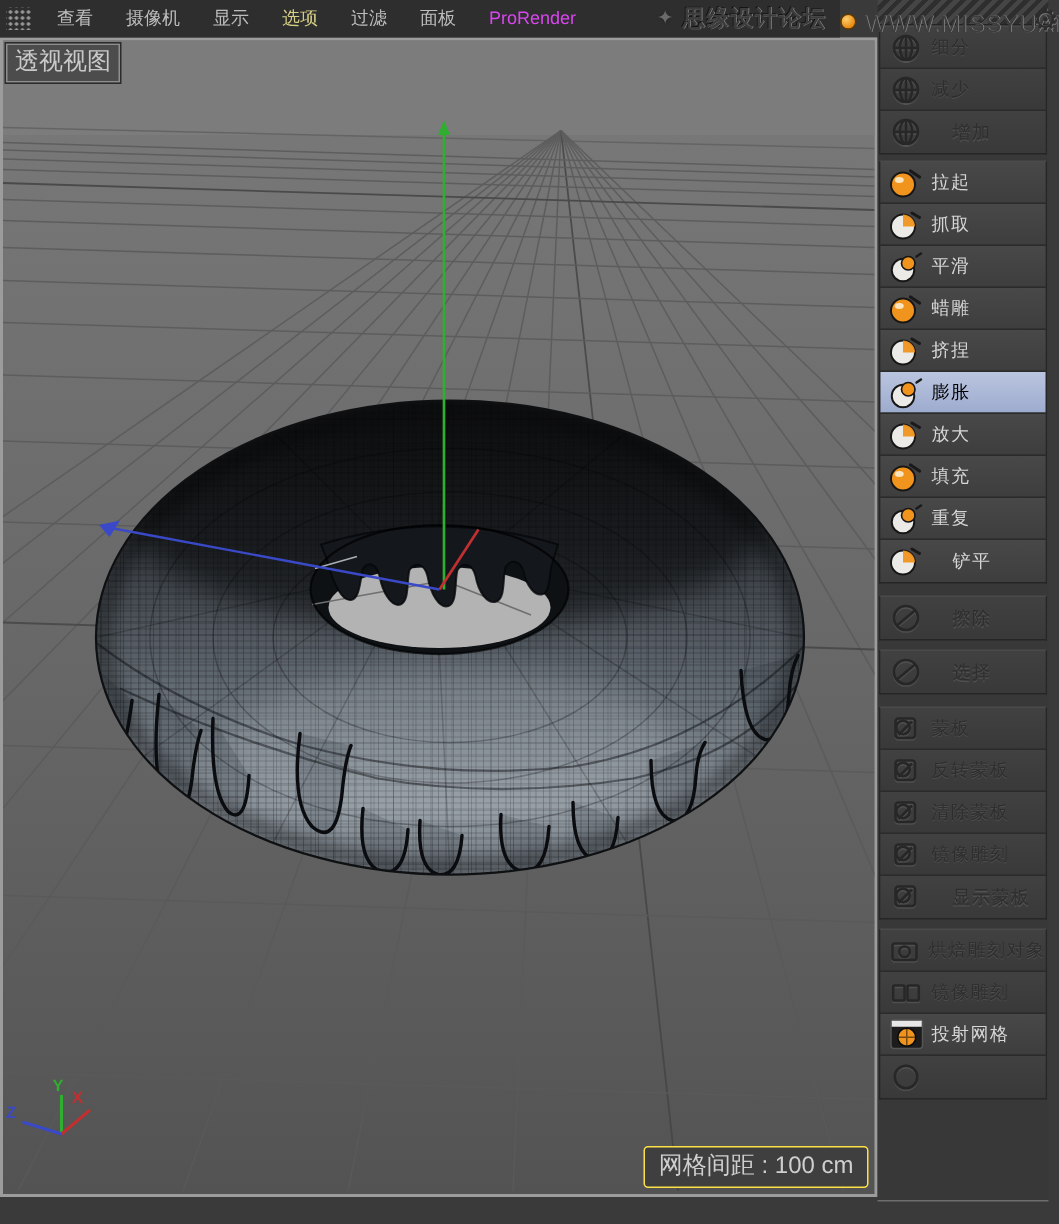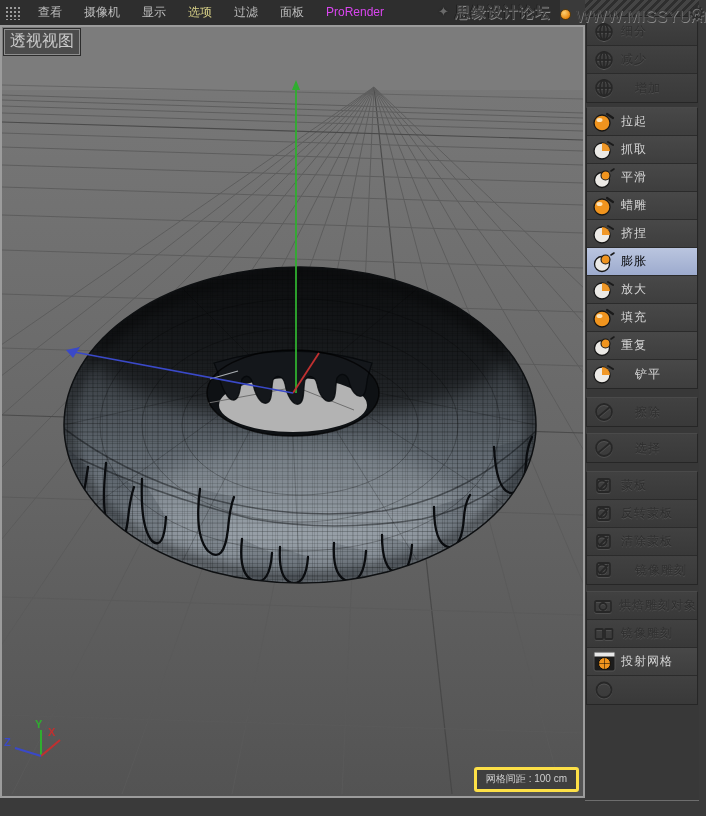--- a/index.html
+++ b/index.html
@@ -23,22 +23,22 @@
           background:radial-gradient(circle at 35% 30%, #ffcf6e, #e98a12 70%);border:1px solid #5a3a08;}
   .wm-url{position:absolute;left:576px;top:8px;font-size:16px;font-weight:normal;color:#3c3c3c;
           letter-spacing:0.5px;text-shadow:0.5px 0.5px 0 #8a8a8a;}
   .wm-gear{position:absolute;right:0px;top:1px;font-size:20px;color:#2c2c2c;text-shadow:0.5px 0.5px 0 #777;}
   
   .viewport{position:absolute;left:0px;top:25px;width:581px;height:769px;
             border:2px solid #9c9c9c;background:#6e6e6e;z-index:1;}
   .viewport svg.scene{display:block;}
   .vp-label{position:absolute;left:2px;top:2px;font-size:16px;color:#c9c9c9;background:#4c4c4c;
             border:1px solid #8e8e8e;outline:1px solid #2c2c2c;padding:1px 5px 2px 5px;z-index:10;}
-  .grid-badge{position:absolute;right:4px;bottom:4px;font-size:10px;color:#cfcfcf;background:#3f3f3f;
-              border:3px solid #fde047;border-radius:3px;padding:2px 9px 3px 9px;z-index:10;}
+  .grid-badge{position:absolute;right:4px;bottom:4px;font-size:16px;color:#cfcfcf;background:#3f3f3f;
+              border:1px solid #fde047;border-radius:3px;padding:2px 9px 3px 9px;z-index:10;}
   .axis-gizmo{position:absolute;left:0;bottom:18px;width:90px;height:60px;z-index:10;}
   .ax-lbl{position:absolute;font-size:11px;font-weight:bold;}
   .ax-y{left:33px;top:0px;color:#2fae2f;}
   .ax-x{left:46px;top:8px;color:#c03030;}
   .ax-z{left:2px;top:18px;color:#3a49c8;}
   
   .sidebar{position:absolute;left:585px;top:0;width:114px;height:800px;background:#383838;
            border-bottom:1px solid #6e6e6e;z-index:20;overflow:hidden;}
   .sidebar-stripes{height:16px;background:repeating-linear-gradient(135deg,#454545 0 3px,#2e2e2e 3px 6px);
                    border-bottom:1px solid #252525;}
@@ -498,20 +498,37 @@
               </g>
               <g stroke="#272727">
                 <rect x="4" y="4" width="13" height="13" rx="2"></rect>
                 <circle cx="9" cy="10" r="4.5"></circle>
                 <line x1="6" y1="15" x2="15" y2="6"></line>
               </g>
             </svg>
           </span>
           <span class="lb">镜像雕刻</span>
         </div>
+        <div class="srow off">
+          <span class="ic">
+            <svg width="22" height="22" viewBox="0 0 22 22" fill="none" stroke-width="1.8">
+      <g stroke="rgba(255,255,255,0.10)" transform="translate(0,1)">
+                <rect x="4" y="4" width="13" height="13" rx="2"></rect>
+                <circle cx="9" cy="10" r="4.5"></circle>
+                <line x1="6" y1="15" x2="15" y2="6"></line>
+              </g>
+              <g stroke="#272727">
+                <rect x="4" y="4" width="13" height="13" rx="2"></rect>
+                <circle cx="9" cy="10" r="4.5"></circle>
+                <line x1="6" y1="15" x2="15" y2="6"></line>
+              </g>
+            </svg>
+          </span>
+          <span class="lb">显示蒙板</span>
+        </div>
       </div>
       <div class="section">
         <div class="srow off">
           <span class="ic">
             <svg width="22" height="22" viewBox="0 0 22 22" fill="none" stroke-width="1.8">
       <g stroke="rgba(255,255,255,0.10)" transform="translate(0,1)">
                 <rect x="3" y="6" width="16" height="11" rx="1.5"></rect>
                 <circle cx="11" cy="11.5" r="3.5"></circle>
               </g>
               <g stroke="#272727">

